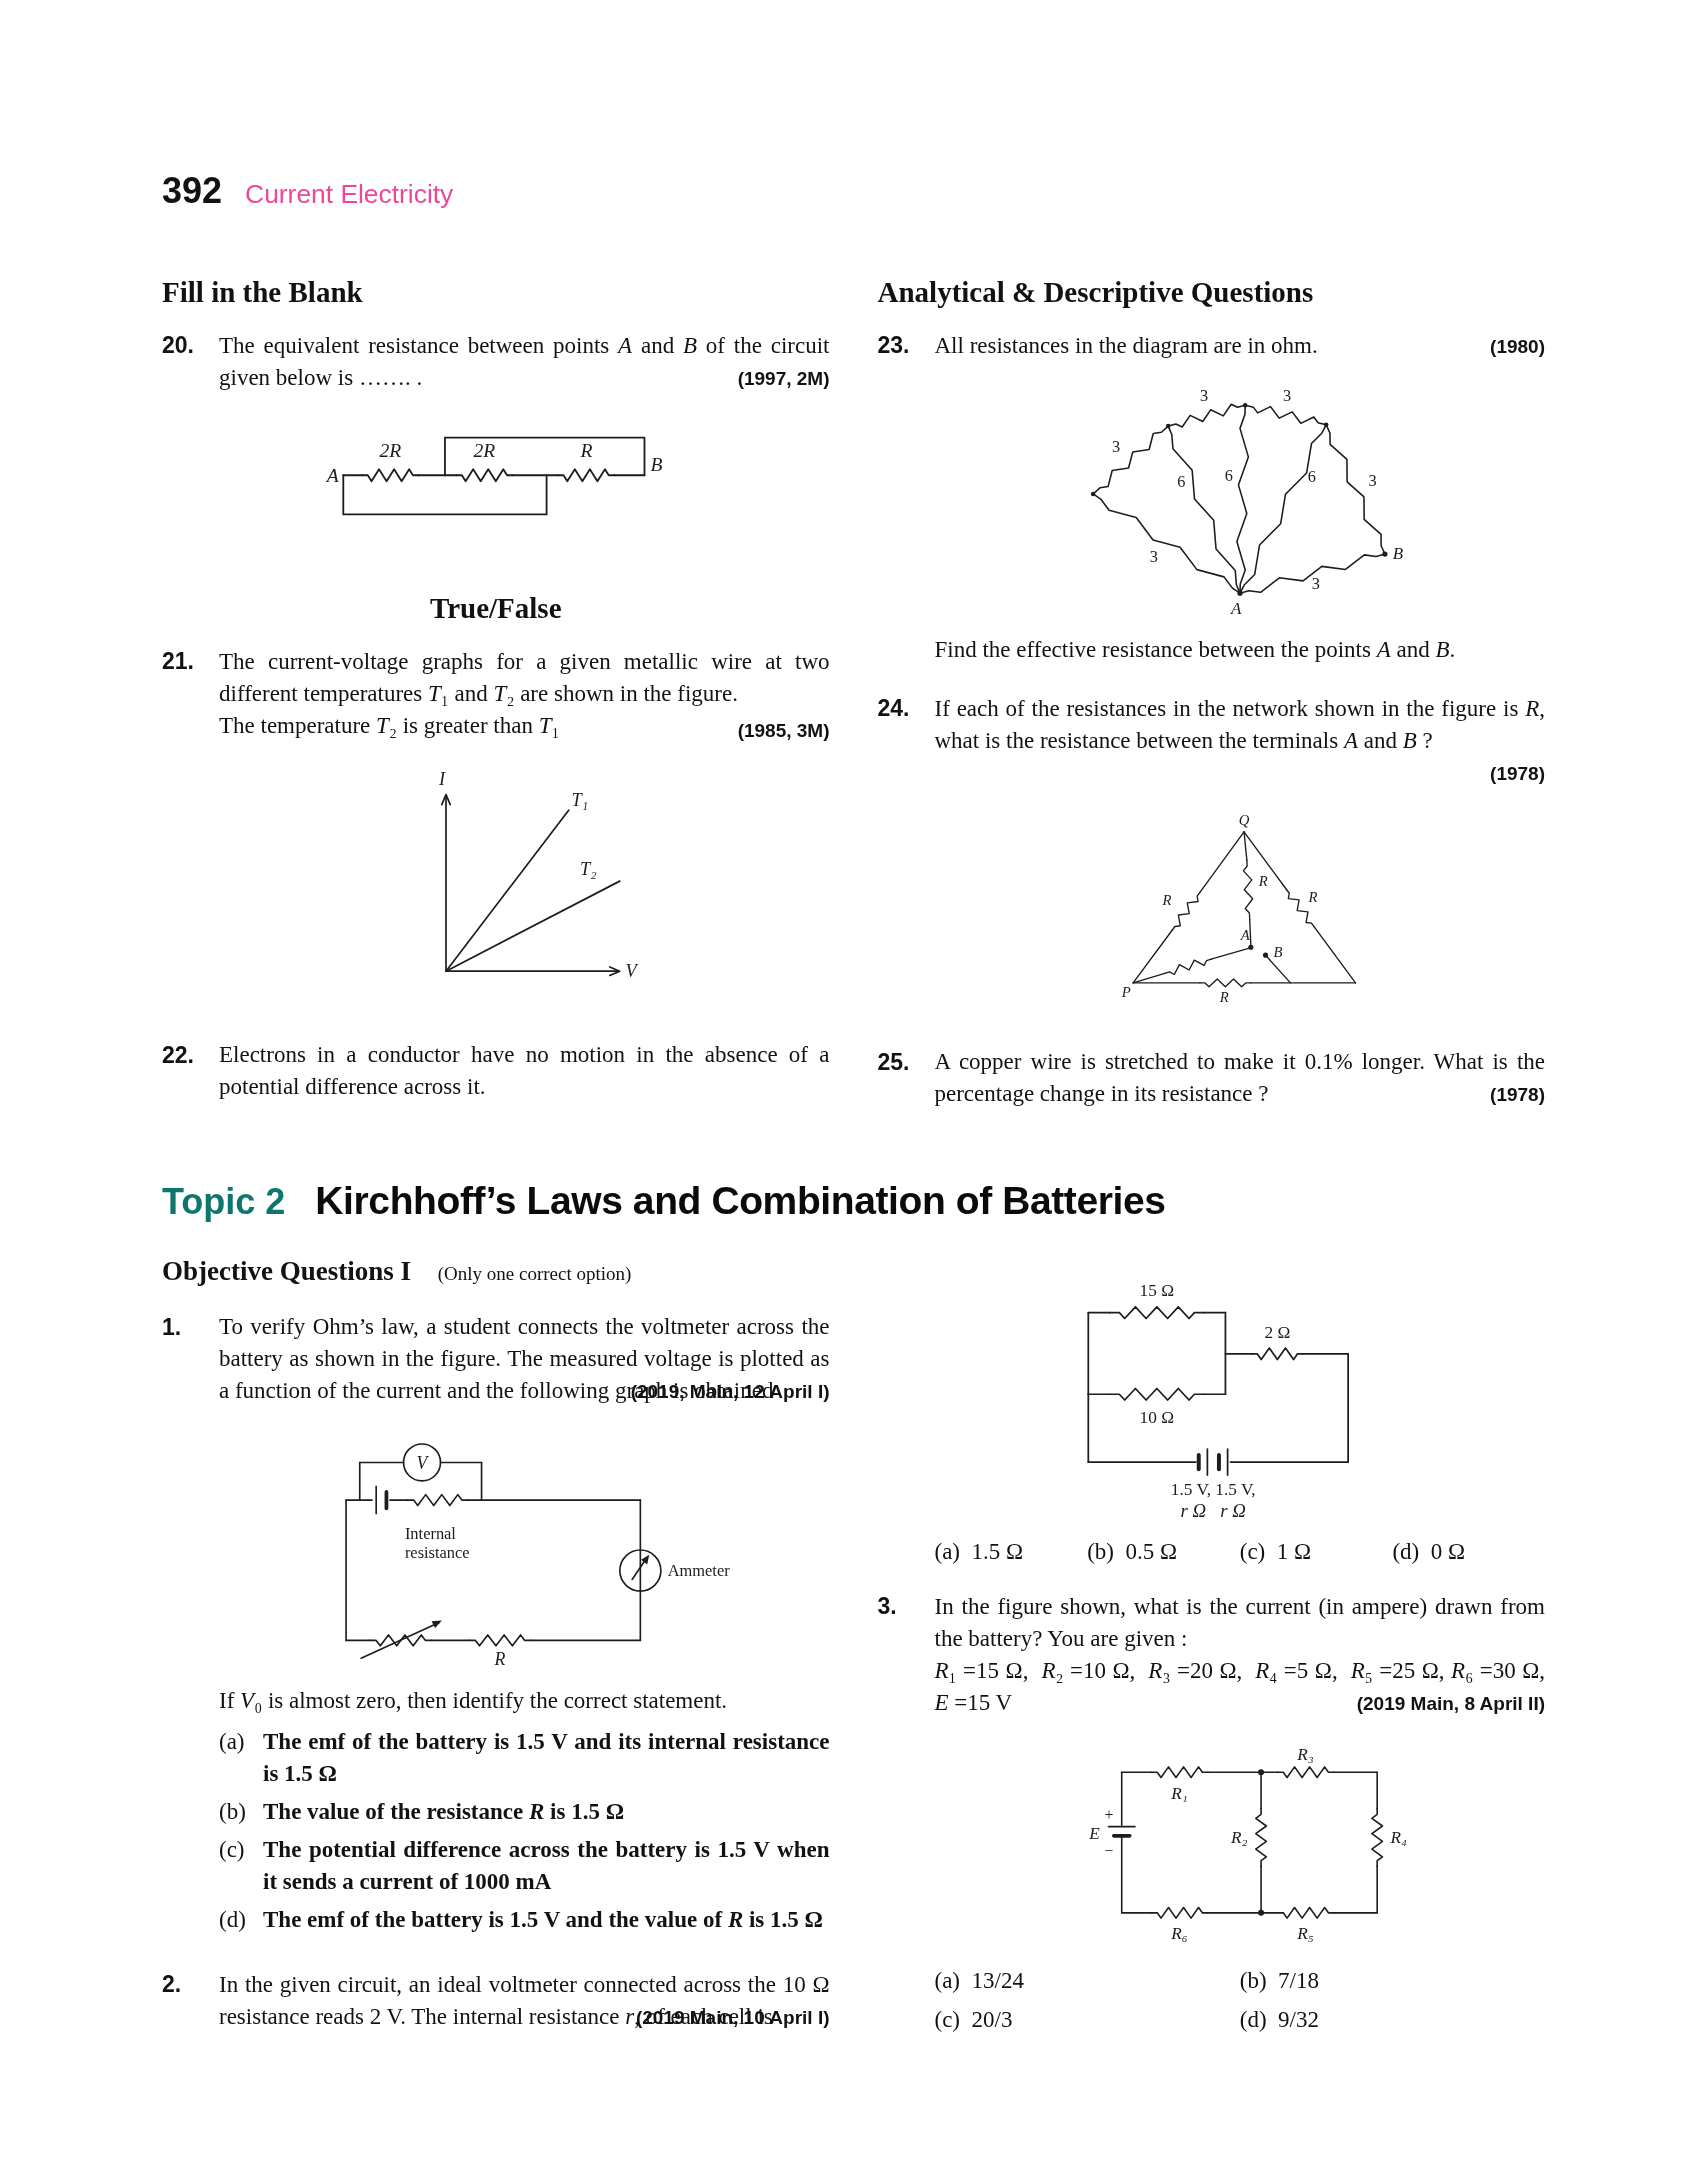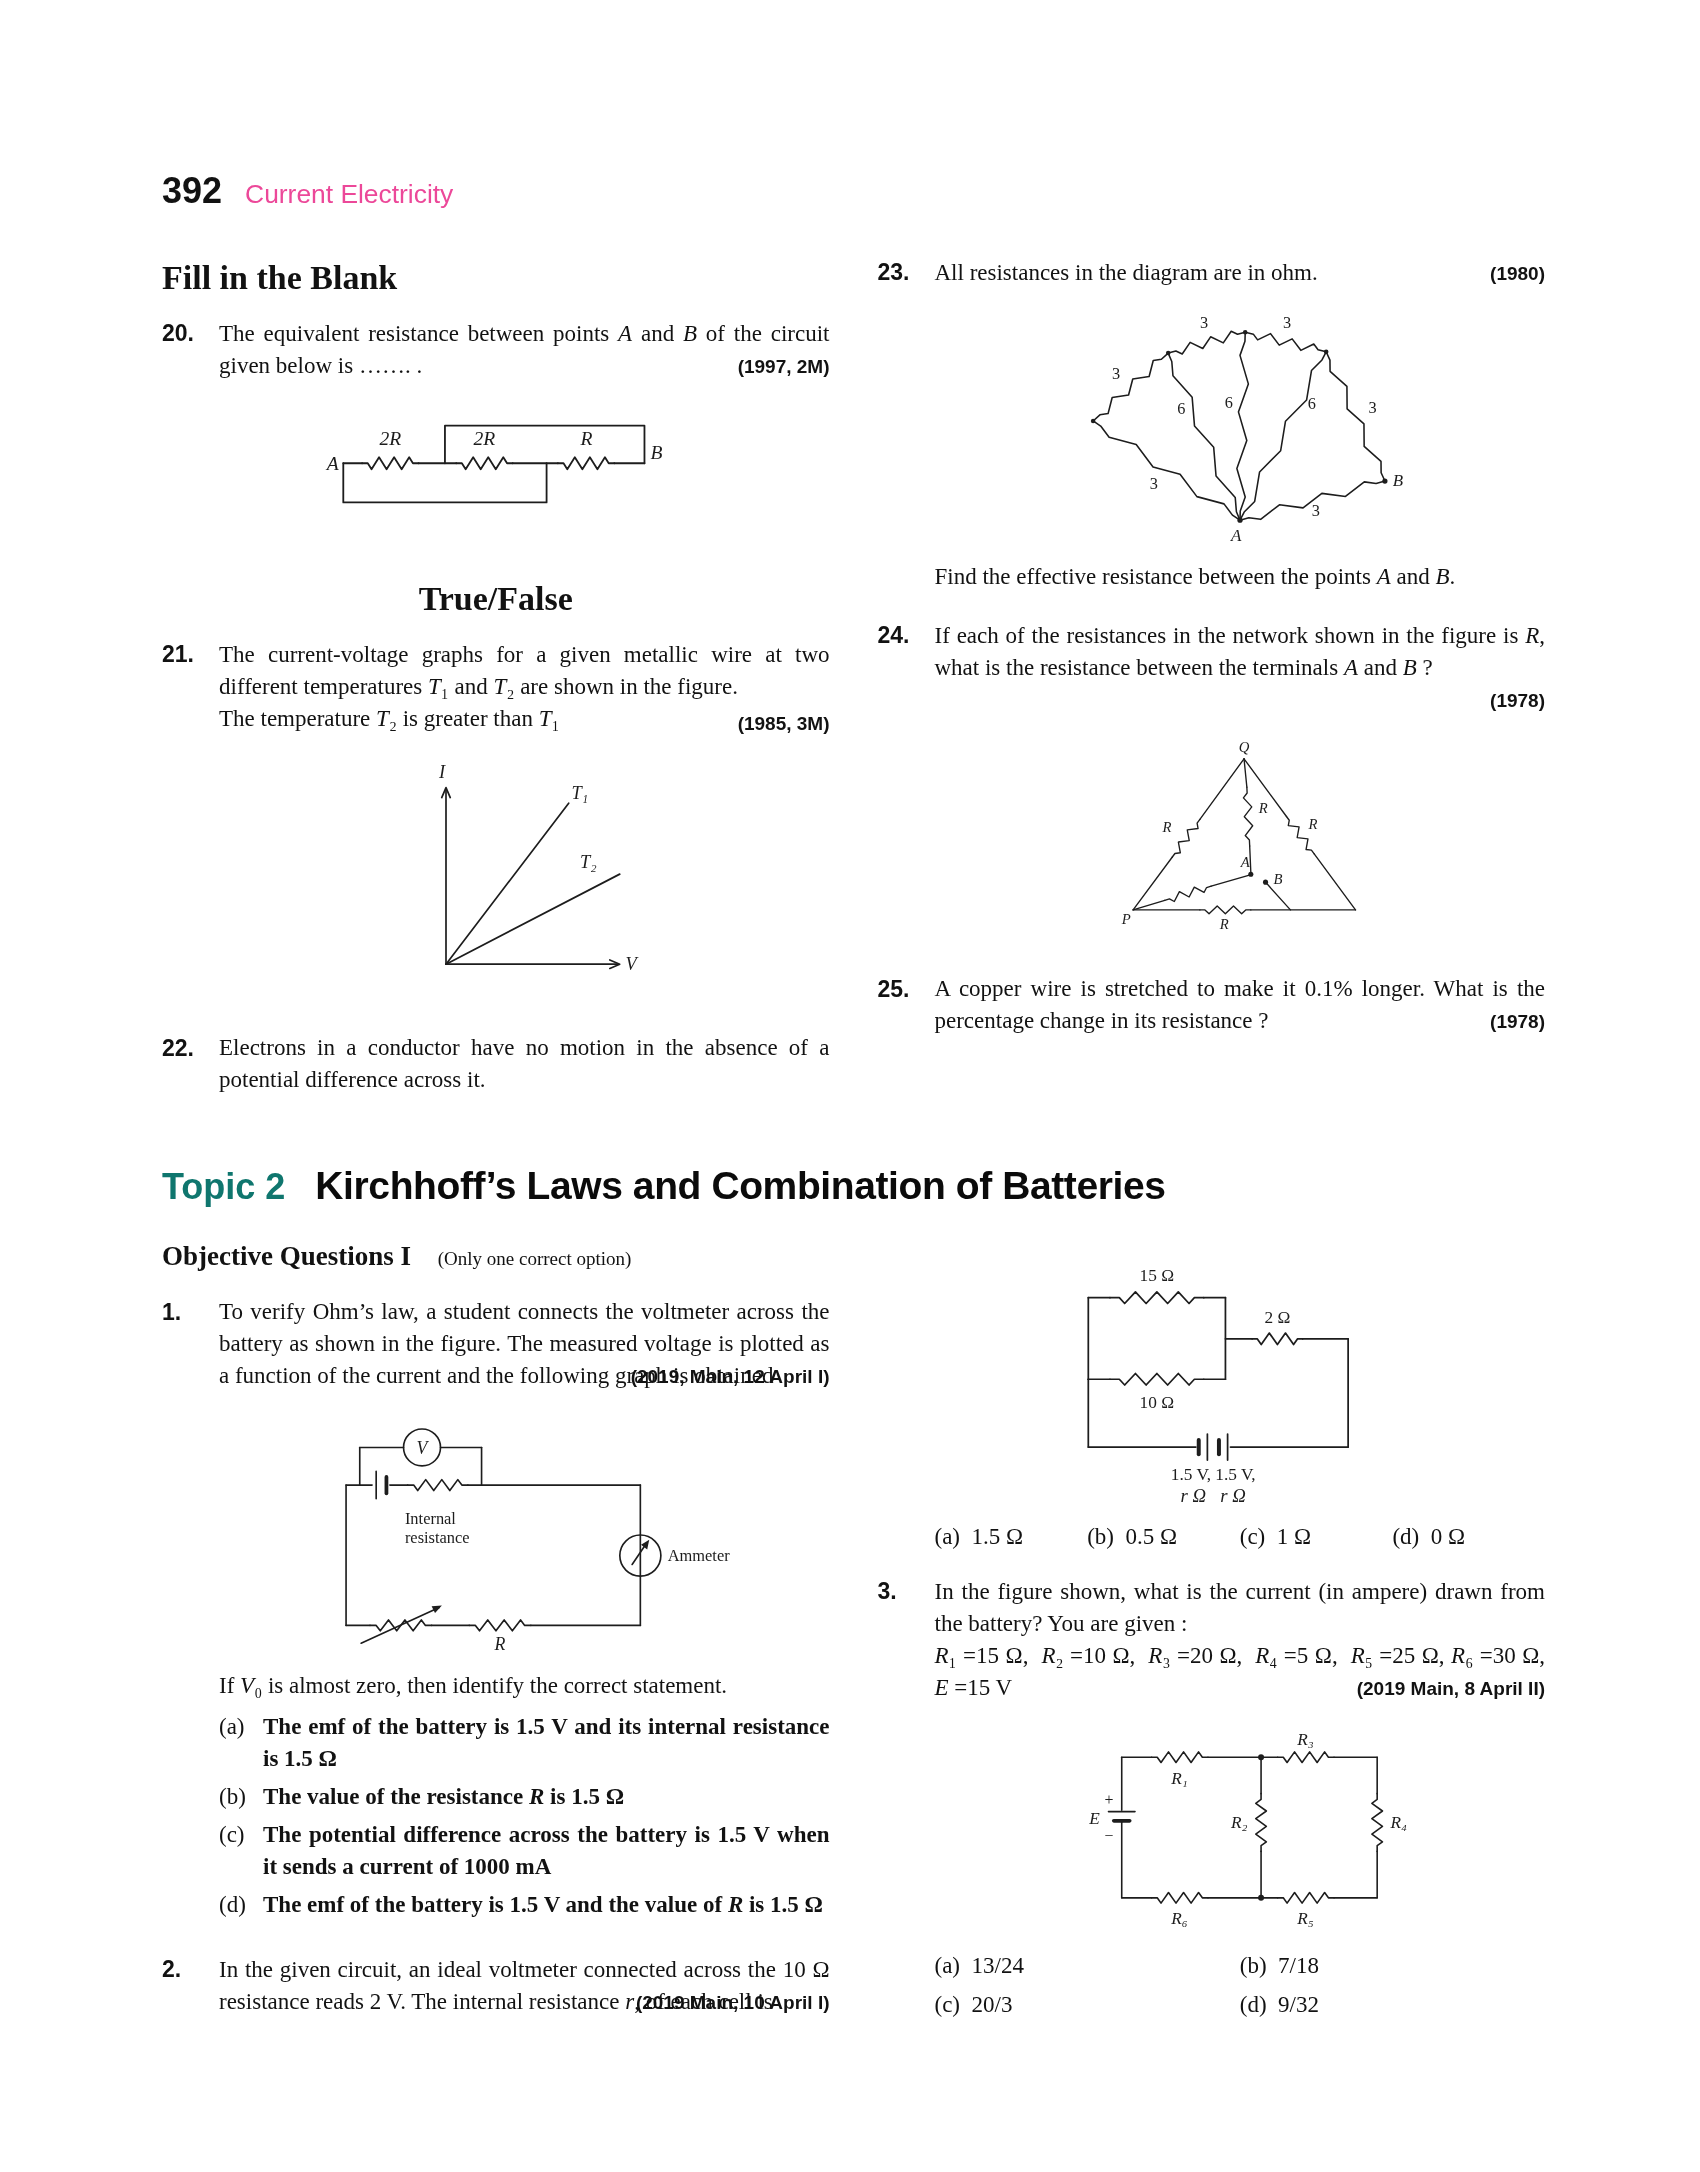--- a/index.html
+++ b/index.html
@@ -3,21 +3,21 @@
 <meta charset="utf-8">
 <style>
   html,body{margin:0;padding:0;}
   body{width:1700px;height:2172px;background:#ffffff;color:#121212;
        font-family:"Liberation Serif","DejaVu Serif",serif;overflow:hidden;}
   .page{padding:170px 155px 0 162px;}
   .header{display:flex;align-items:baseline;gap:23px;margin-bottom:45px;}
   .page-num{font-family:"Liberation Sans","DejaVu Sans",sans-serif;font-weight:700;font-size:36px;}
   .chapter{font-family:"Liberation Sans","DejaVu Sans",sans-serif;font-size:26.4px;color:#ec4899;}
   .cols{display:grid;grid-template-columns:1fr 1fr;column-gap:48px;align-items:start;}
-  .sec-heading{font-size:34px;font-weight:700;margin:2px 0 21px;}
+  .sec-heading{font-size:29px;font-weight:700;margin:19px 0 21px;}
   .mt{margin-top:33px;text-align:center;}
   .q{display:flex;margin-bottom:27px;}
   .qnum{flex:none;width:57px;font-family:"Liberation Sans","DejaVu Sans",sans-serif;
         font-weight:700;font-size:23px;padding-top:2.3px;}
   .qbody{flex:1;font-size:23px;line-height:32px;text-align:justify;}
   .qbody p{margin:0;}
   .year{font-family:"Liberation Sans","DejaVu Sans",sans-serif;font-weight:700;font-size:19px;}
   .year-pull{text-align:right;margin-top:-32px;}
   .year-line{text-align:right;}
   .year-float{float:right;font-family:"Liberation Sans","DejaVu Sans",sans-serif;font-weight:700;
@@ -117,20 +117,21 @@
 
       <div class="q">
         <div class="qnum">22.</div>
         <div class="qbody">
           <p><span>Electrons in a conductor have no motion in the absence of a potential difference across it.</span></p>
         </div>
       </div>
     </div>
 
     <div class="col">
+      <h2 class="sec-heading">Analytical &amp; Descriptive Questions</h2>
 
       <div class="q">
         <div class="qnum">23.</div>
         <div class="qbody">
           <p><span>All resistances in the diagram are in ohm.</span></p>
           <div class="year-pull"><span class="year">(1980)</span></div>
 
           <svg class="fig" width="340" height="235" viewBox="0 0 520 360" style="font-size:30px">
             <g>
               <polyline class="w" points="35.0,170.0 45.4,160.6 57.9,158.7 64.2,134.1 89.3,130.3 95.7,105.7 120.8,101.9 127.1,77.3 139.6,75.4 150.0,66.0"></polyline>

